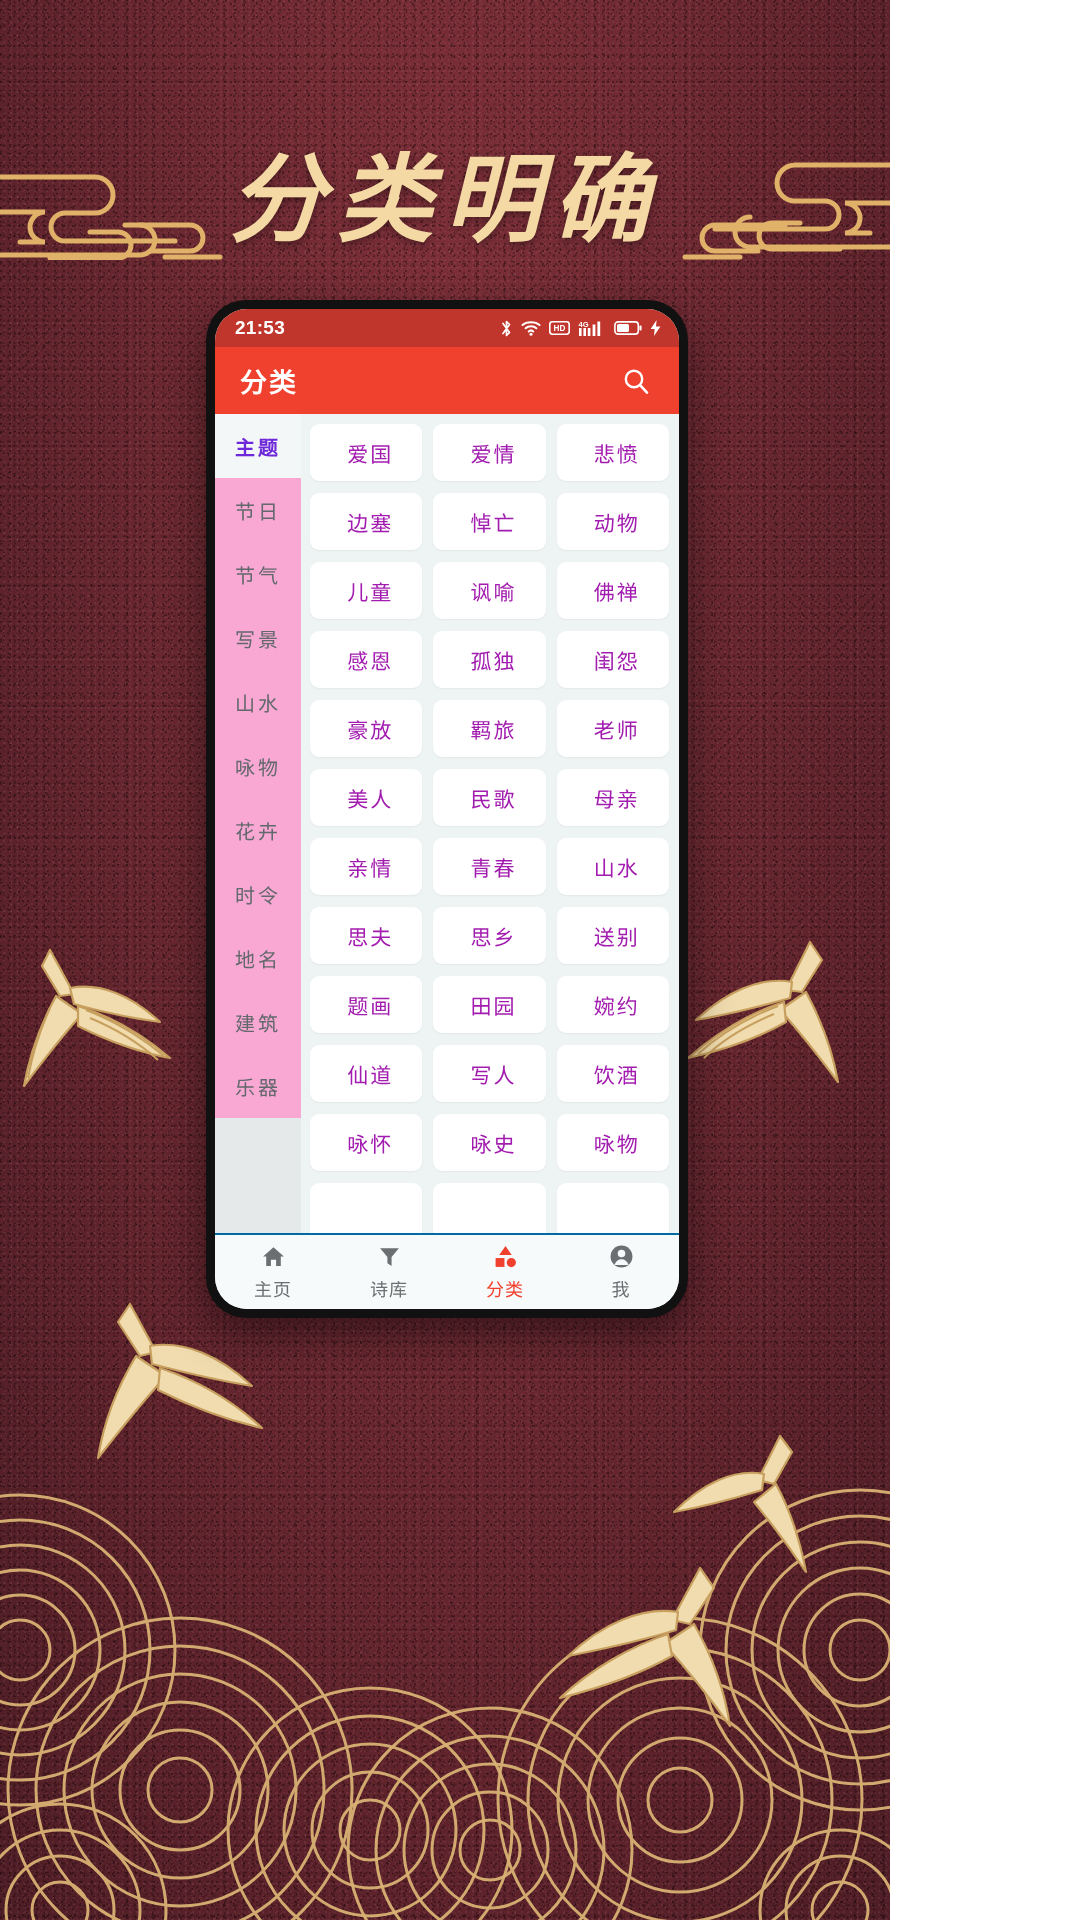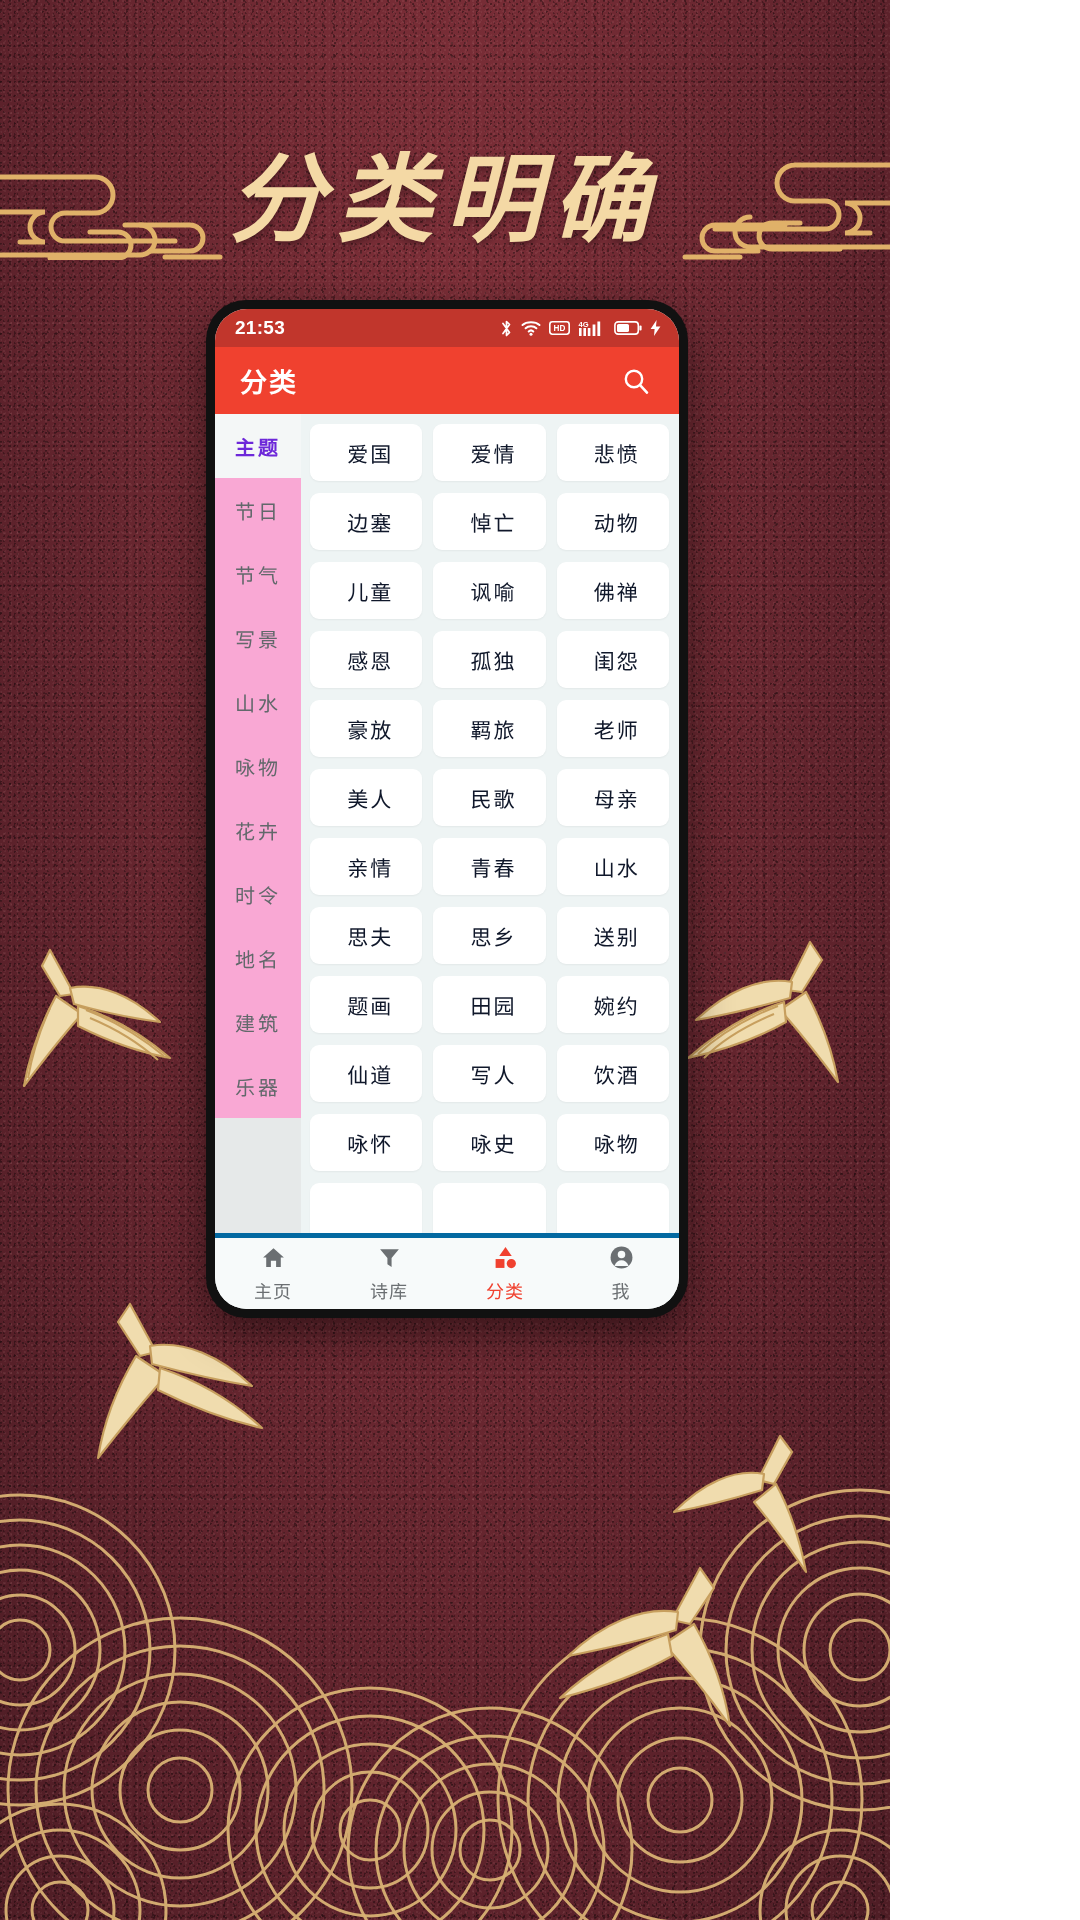--- a/index.html
+++ b/index.html
@@ -139,33 +139,33 @@
     display: grid;
     grid-template-columns: repeat(3, 1fr);
     gap: 12px 11px;
   }
   .chip {
     height: 57px;
     background: #fff;
     border-radius: 9px;
     display: flex; align-items: center; justify-content: center;
     font-size: 21px;
-    color: #0f172a;
+    color: #a21caf;
     letter-spacing: 2px;
     box-shadow: 0 1px 2px rgba(0,0,0,.05);
     padding-left: 8px;
   }
 
   
   .tabbar {
     flex: 0 0 76px;
     background: #f7fafa;
     display: flex;
     align-items: center;
-    border-top: 5px solid #0369a1;
+    border-top: 2px solid #0369a1;
   }
   .tab {
     flex: 1 1 0;
     display: flex; flex-direction: column;
     align-items: center; justify-content: center;
     gap: 6px;
   }
   .tab-ico { height: 26px; display:flex; align-items:center; justify-content:center; }
   .tab-label { font-size: 18px; color: #6b6f72; letter-spacing: 1px; }
   .tab.active .tab-label { color: #f0412f; }

